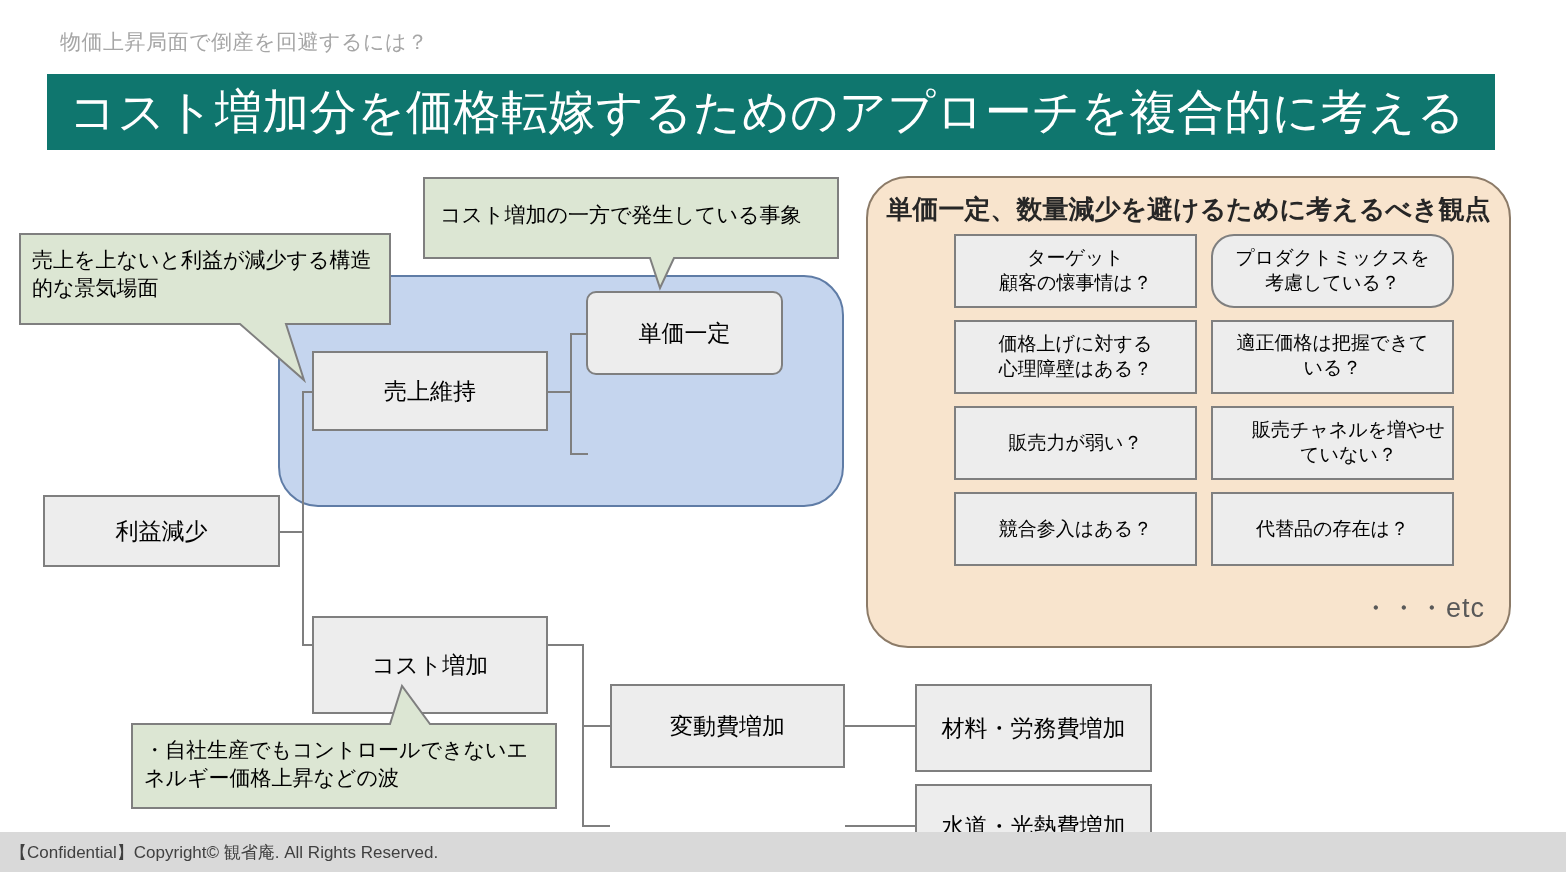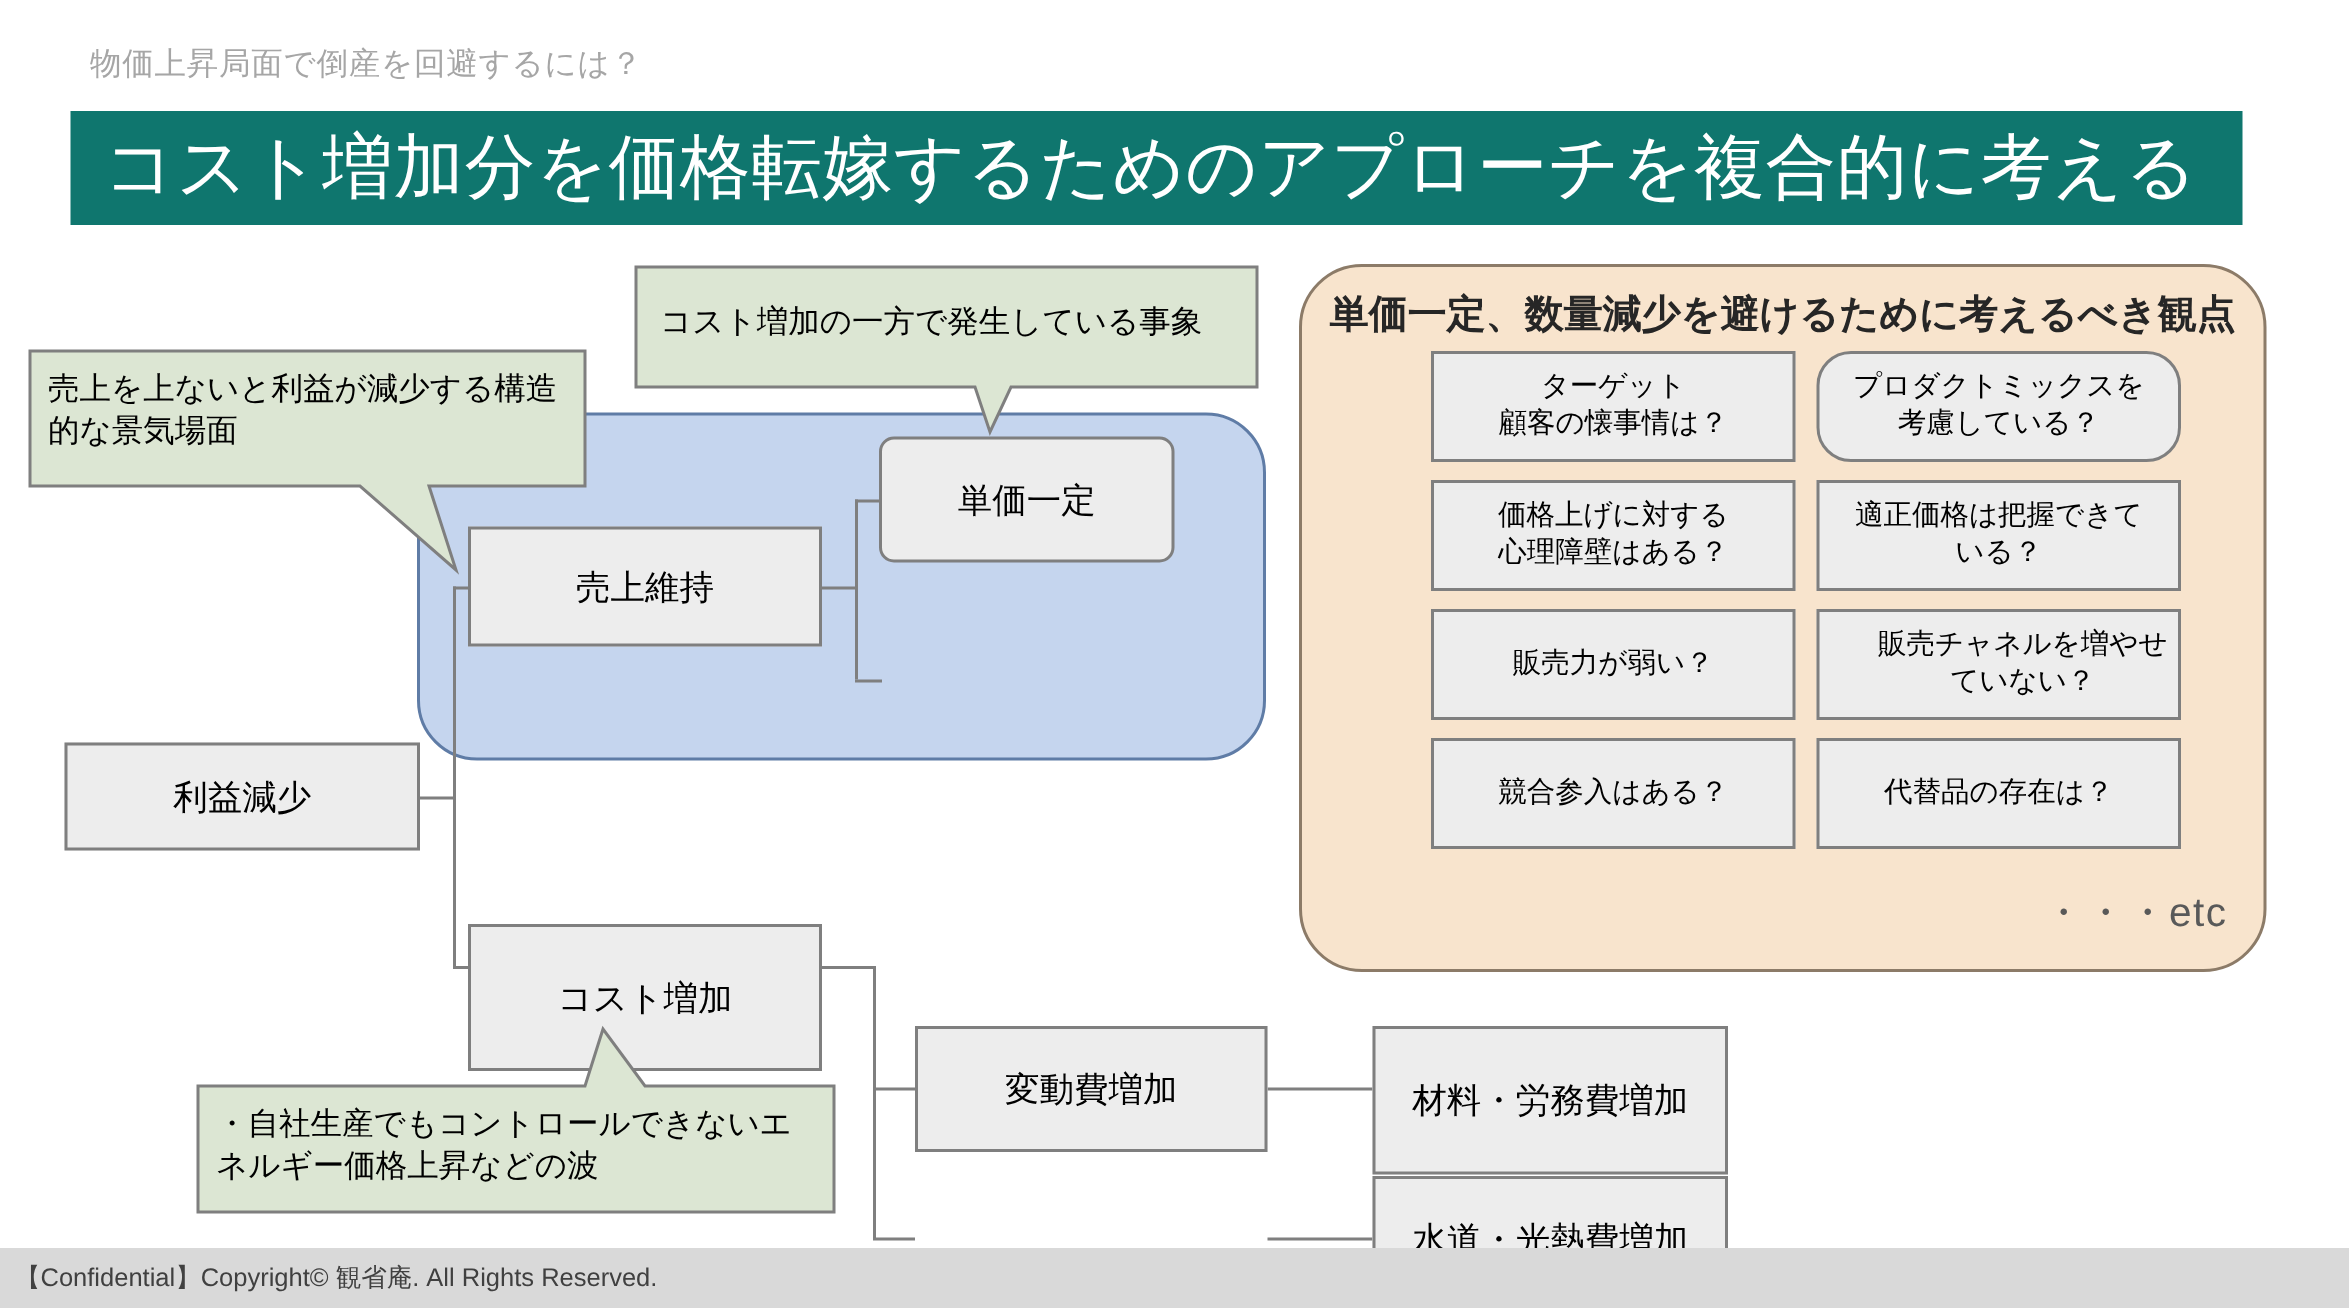--- a/index.html
+++ b/index.html
@@ -217,21 +217,21 @@
 
   <div class="node" style="left:312px; top:605px; width:236px; height:98px;margin-top:11px;">
     <span>コスト増加</span>
   </div>
 
   <div class="node" style="left:610px; top:684px; width:235px; height:84px;">
     <span>変動費増加</span>
   </div>
 
 
-  <div class="node" style="left:915px; top:684px; width:237px; height:99px;">
+  <div class="node" style="left:915px; top:684px; width:237px; height:88px;">
     <span>材料・労務費増加</span>
   </div>
 
   <div class="node" style="left:915px; top:784px; width:237px; height:84px;">
     <span>水道・光熱費増加</span>
   </div>
 
   <div class="callout" style="left:18px; top:232px; width:380px; height:150px;">
     <svg width="380" height="150" viewBox="0 0 380 150">
       <path d="M2,2 L372,2 L372,92 L268,92 L286,148 L222,92 L2,92 Z" fill="#dce6d3" stroke="#7f7f7f" stroke-width="2"></path>

